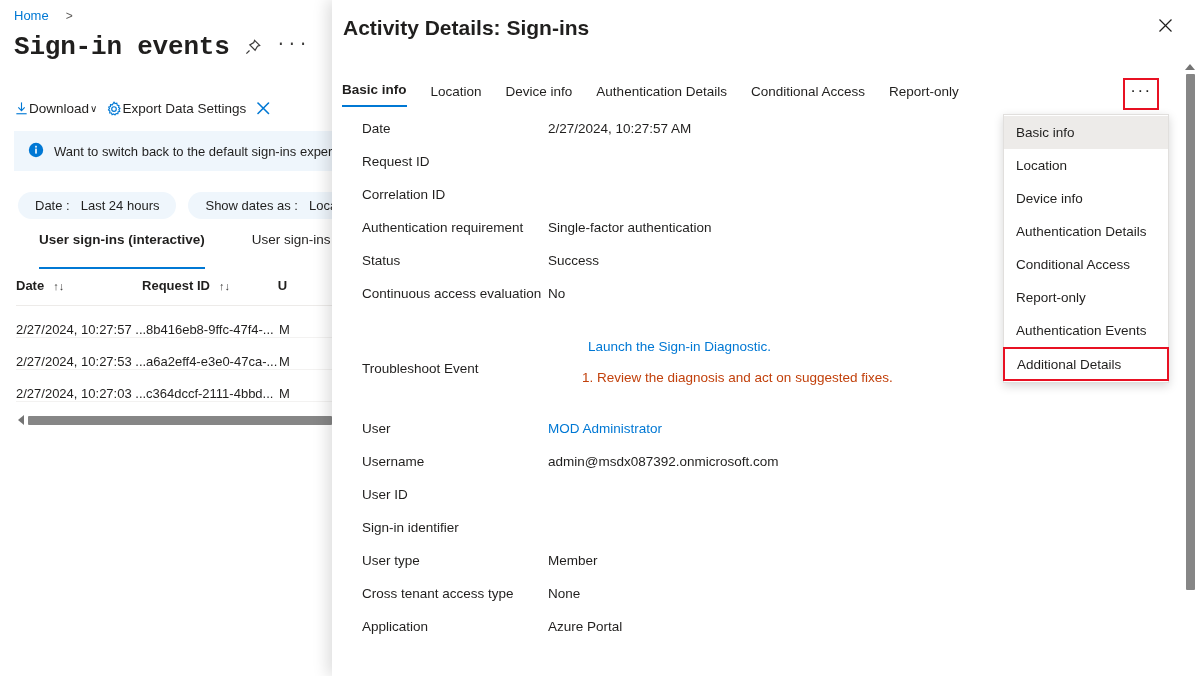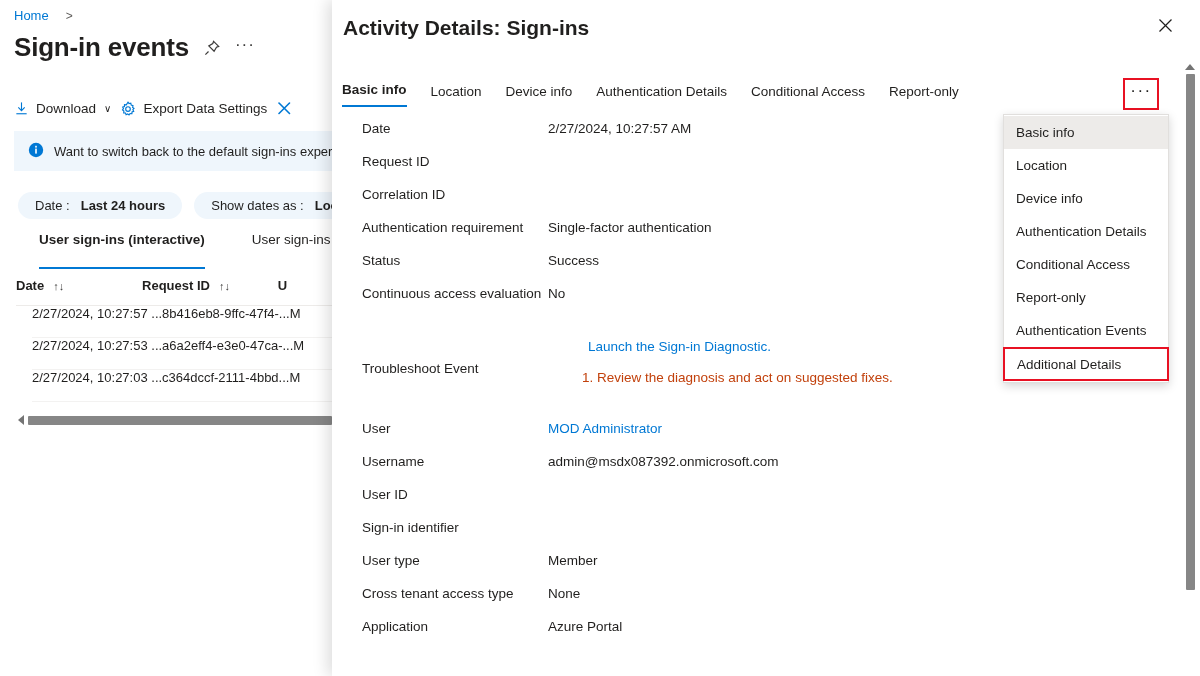--- a/index.html
+++ b/index.html
@@ -21,79 +21,79 @@
   .breadcrumb {
     position: absolute; left: 14px; top: 8px;
     font-size: 13px; color: #323130; display: flex; align-items: center; gap: 17px;
     white-space: nowrap;
   }
   .breadcrumb .crumb-link { color: #0078d4; }
   .breadcrumb .crumb-sep { color: #605e5c; font-size: 12px; }
 
   .pagetitle-row {
     position: absolute; left: 14px; top: 32px;
-    display: flex; align-items: center; gap: 14px; white-space: nowrap;
+    display: flex; align-items: center; gap: 14px; white-space: nowrap; font-family: Liberation Mono, monospace;
   }
   .pagetitle {
     font-size: 26px; font-weight: 600; color: #201f1e; letter-spacing: -0.2px;
   }
   .pin-icon { width: 18px; height: 18px; display: block; }
   .ellipsis-btn {
     font-size: 17px; color: #3b3a39; letter-spacing: 1px; line-height: 10px;
     padding-bottom: 6px;
   }
 
   .cmdbar {
     position: absolute; left: 14px; top: 100px;
     display: flex; align-items: center; gap: 9px; white-space: nowrap;
     font-size: 13.5px; color: #201f1e;
   }
-  .cmd-item { display: flex; align-items: center; gap: 7px; }
+  .cmd-item { display: flex; align-items: center; }
   .cmd-item svg { display:block; }
   .chev-small { color: #201f1e; font-size: 10px; margin-left: 1px; }
 
   .infobar {
     position: absolute; left: 14px; top: 131px; width: 330px; height: 40px;
     background: #eff6fc;
     display: flex; align-items: center; gap: 10px; padding-left: 14px;
     font-size: 13px; color: #201f1e; white-space: nowrap; overflow: hidden;
   }
 
   .filters {
     position: absolute; left: 18px; top: 192px;
     display: flex; gap: 12px; white-space: nowrap; justify-content: flex-end;
   }
   .pill {
     background: #eff6fc; border-radius: 14px; height: 27px;
     display: flex; align-items: center; padding: 0 17px;
     font-size: 13px; color: #201f1e;
   }
-  .pill b { font-weight: 700; margin-left: 3px; padding-left: 8px; }
+  .pill b { font-weight: 400; margin-left: 3px; padding-left: 8px; }
 
   .subtabs {
     position: absolute; left: 16px; top: 232px;
     display: flex; gap: 24px; white-space: nowrap; font-size: 13.5px;
   }
   .subtab { color: #201f1e; padding-bottom: 20px; margin-left: 23px; }
   .subtab.active { font-weight: 700; border-bottom: 2.5px solid #0078d4; }
 
   .tablewrap { position: absolute; left: 16px; top: 278px; width: 320px; }
   .thead {
     display: flex; font-size: 13px; color: #201f1e; font-weight: 600;
     padding-bottom: 12px; border-bottom: 1px solid #edebe9; white-space: nowrap;
   }
   .th { display: flex; align-items: center; }
   .th .sorticn { margin-left: 9px; font-size: 11px; font-weight: 400; color: #3b3a39; }
   .col-date { width: 130px; }
   .col-req  { width: 140px; }
   .col-user { width: 60px; }
   .trow {
     display: flex; font-size: 13px; color: #201f1e;
-    height: 32px; align-items: flex-start; border-bottom: 1px solid #f3f2f1;
-    white-space: nowrap; overflow: hidden; margin-left: 16px;
+    height: 32px; align-items: flex-end; border-bottom: 1px solid #f3f2f1;
+    white-space: nowrap; overflow: hidden;
   }
   .hscroll {
     position: absolute; left: 18px; top: 413px; width: 314px; height: 14px;
     display: flex; align-items: center;
   }
   .hscroll .arrowl {
     width: 0; height: 0; border-top: 5px solid transparent;
     border-bottom: 5px solid transparent; border-right: 6px solid #747474;
     margin-right: 4px;
   }

